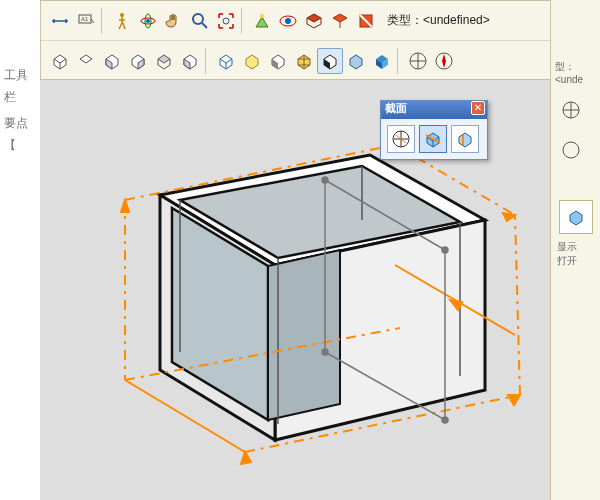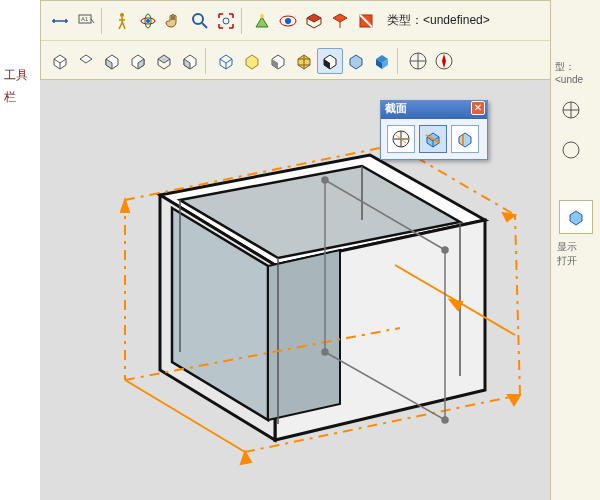--- a/index.html
+++ b/index.html
@@ -1,17 +1,17 @@
 <!DOCTYPE html>
 <html><head>
 <meta charset="utf-8">
 <style>
   * { margin: 0; padding: 0; box-sizing: border-box; }
   body { width: 600px; height: 500px; overflow: hidden; font-family: "Microsoft YaHei", sans-serif; font-size: 12px; background: #fff; position: relative; }
-  .sidebar-text { position: absolute; left: 0; top: 60px; width: 32px; color: #7f1d1d; line-height: 22px; padding: 4px; }
+  .sidebar-text { position: absolute; left: 0; top: 60px; width: 32px; color: #737373; line-height: 22px; padding: 4px; }
   .sidebar-text div { margin-bottom: 4px; }
   .toolbar { position: absolute; top: 0; left: 40px; right: 0; height: 80px; background: #f7f4e8; border: 1px solid #c8c0a0; }
   .toolbar-row { display: flex; align-items: center; height: 40px; padding: 0 6px; }
   .toolbar-row.row1 { border-bottom: 1px solid #e0d8b8; }
   .tbtn { width: 26px; height: 26px; display: flex; align-items: center; justify-content: center; border: 1px solid transparent; border-radius: 2px; cursor: pointer; }
   .tbtn.active { border-color: #7aa3d6; background: #dbe8f7; }
   .sep { width: 6px; height: 26px; border-left: 1px solid #d0c8a0; margin: 0 2px; }
   .type-label { margin-left: 8px; font-size: 12px; color: #222; white-space: nowrap; }
   .viewport { position: absolute; top: 80px; left: 40px; width: 510px; height: 420px; background: #dedede; }
   .floatwin { position: absolute; top: 100px; left: 380px; width: 108px; background: #eef3fb; border: 1px solid #6b8cc0; box-shadow: 2px 2px 4px rgba(0,0,0,.3); }
@@ -26,20 +26,21 @@
   .right-strip .ricons { position: absolute; top: 100px; left: 10px; display: flex; flex-direction: column; gap: 20px; }
   .right-strip .rbox { position: absolute; top: 200px; left: 8px; width: 34px; height: 34px; border: 1px solid #c0b880; background: #fff; display:flex; align-items:center; justify-content:center;}
   .right-strip .rtext { position: absolute; top: 240px; left: 6px; line-height: 14px; text-align: right; }
   svg.icon { width: 20px; height: 20px; }
 </style>
 </head>
 <body>
 
 <div class="sidebar-text">
   <div>工具栏</div>
+  <div>要点【</div>
 </div>
 
 <div class="toolbar">
   <div class="toolbar-row row1">
     <div class="tbtn">
         <svg class="icon" viewBox="0 0 20 20">
           <path d="M2 10h16M4 8v4M16 8v4" stroke="#2a5aa0" stroke-width="1.5" fill="none"></path>
         </svg>
       </div>
     <div class="tbtn">

